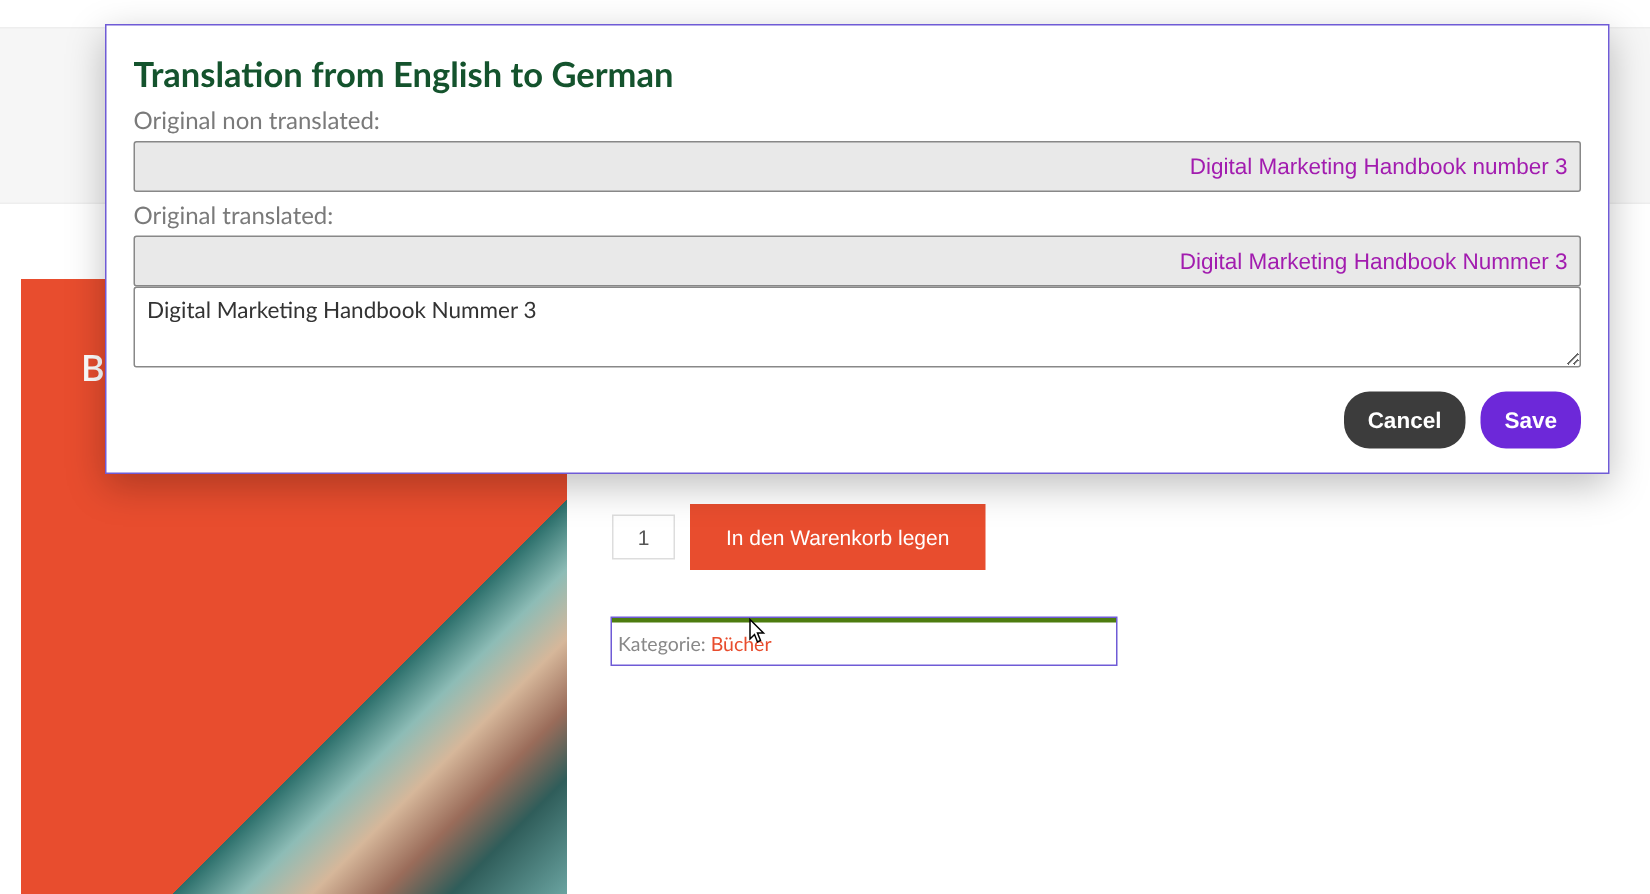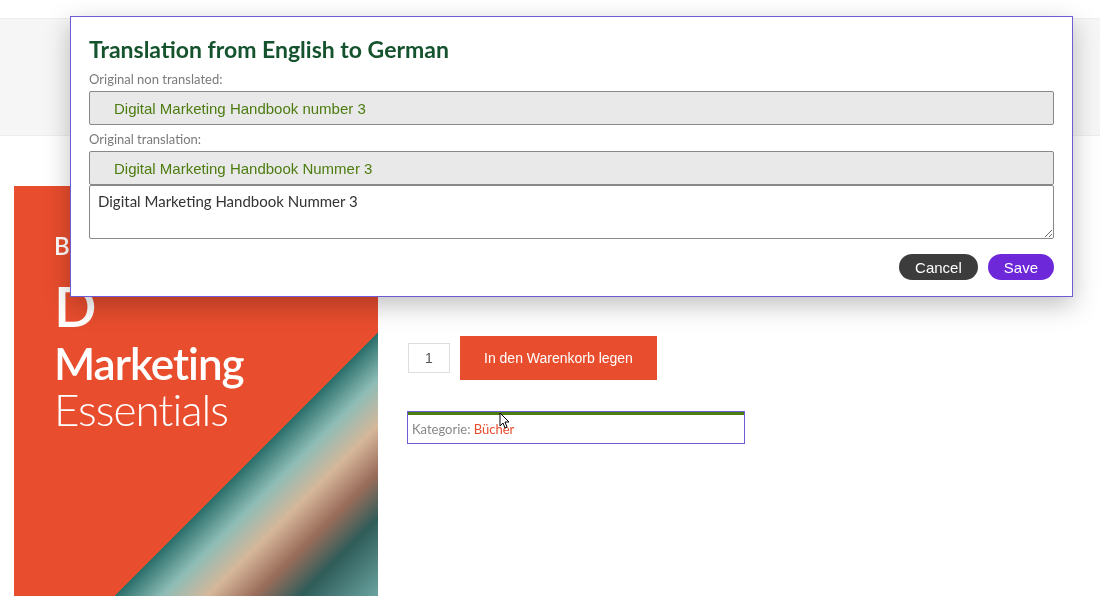--- a/index.html
+++ b/index.html
@@ -35,76 +35,71 @@
   }
   .category-row a { color: #e84d2e; text-decoration: none; }
 
   
   .modal {
     position: absolute; top: 16px; left: 70px; width: 1003px; background: #fff;
     border: 1px solid #6f5bd6; box-shadow: 0 8px 24px rgba(0,0,0,0.25);
     padding: 18px 18px 16px 18px;
   }
   .modal h2 { font-size: 23px; font-weight: 700; color: #14532d; margin-bottom: 8px; }
-  .modal .field-label { font-size: 13px; color: #7a7a7a; margin-bottom: 4px; margin-top: 6px; display: block; }
+  .modal .field-label { font-size: 16px; color: #7a7a7a; margin-bottom: 4px; margin-top: 6px; display: block; }
   .ro-input {
-    width: 100%; height: 34px; border: 1px solid #888; background: #e9e9e9; color: #4d7c0f;
-    padding: 0 24px; font-size: 15px; border-radius: 2px;
+    width: 100%; height: 34px; border: 1px solid #888; background: #e9e9e9; color: #a21caf;
+    padding: 0 8px; font-size: 15px; border-radius: 2px; text-align: right;
   }
   .trans-textarea {
     width: 100%; height: 54px; border: 1px solid #888; background: #fff; color: #333;
     padding: 6px 8px; font-size: 15px; border-radius: 2px; resize: both; font-family: inherit;
   }
   .modal-actions { display: flex; justify-content: flex-end; gap: 10px; margin-top: 12px; }
-  .btn { height: 26px; padding: 0 16px; border-radius: 17px; border: none; font-size: 15px; cursor: pointer; color: #fff; }
+  .btn { height: 38px; padding: 0 16px; border-radius: 17px; border: none; font-size: 15px; cursor: pointer; color: #fff; font-weight: bold; }
   .btn-cancel { background: #3c3c3c; }
   .btn-save   { background: #6d28d9; }
 
   
   .cursor {
     position: absolute; width: 16px; height: 20px; pointer-events: none;
   }
   .cursor svg { width: 16px; height: 20px; }
 </style>
 </head>
 <body>
 
 <div class="page">
   <div class="topbar"></div>
   <div class="graybar"></div>
 
   <div class="product-area">
     <div class="product-image">
       <div class="small-b">B</div>
-      <div class="title-block">
-        <div class="title-line1">D</div>
-        <div class="title-line2">Marketing</div>
-        <div class="title-line3">Essentials</div>
-      </div>
     </div>
 
     <div class="product-right">
       <div class="qty-cart-row">
         <input class="qty-input" value="1" style="">
         <button class="add-cart-btn">In den Warenkorb legen</button>
       </div>
       <div class="category-row">
         <span>Kategorie: </span><a href="#">Bücher</a>
       </div>
     </div>
   </div>
 </div>
 
 <div class="modal">
   <h2>Translation from English to German</h2>
 
   <label class="field-label">Original non translated:</label>
   <input class="ro-input" readonly="" value="Digital Marketing Handbook number 3" style="">
 
-  <label class="field-label">Original translation:</label>
+  <label class="field-label">Original translated:</label>
   <input class="ro-input" readonly="" value="Digital Marketing Handbook Nummer 3" style="">
 
   <textarea class="trans-textarea" style="">Digital Marketing Handbook Nummer 3</textarea>
 
   <div class="modal-actions">
     <button class="btn btn-cancel">Cancel</button>
     <button class="btn btn-save">Save</button>
   </div>
 </div>
 

